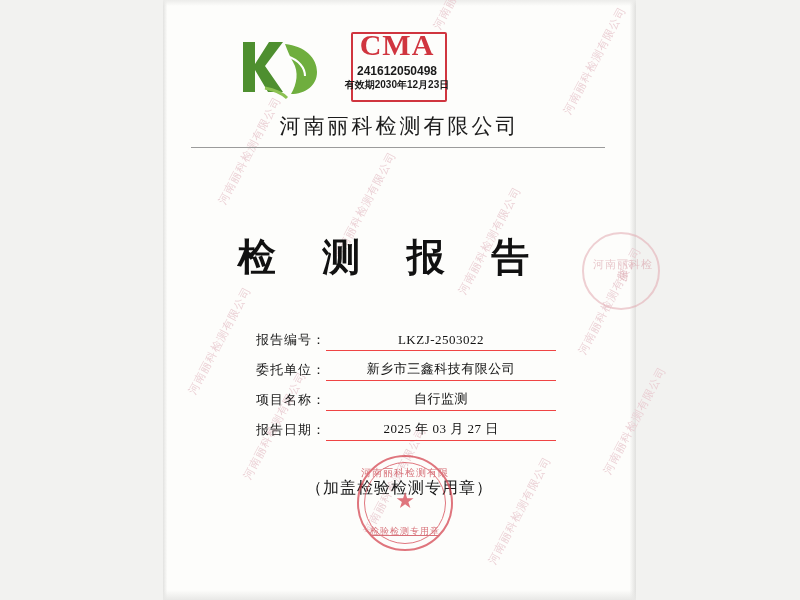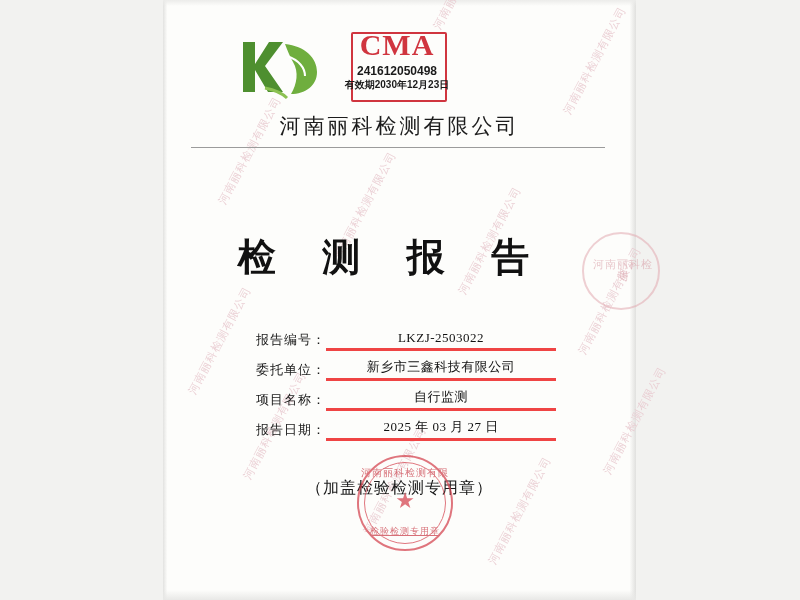--- a/index.html
+++ b/index.html
@@ -174,21 +174,21 @@
   .field-label {
     font-size: 13px;
     color: #1a1a1a;
     letter-spacing: 1px;
     white-space: nowrap;
     padding-bottom: 2px;
     font-family: "Liberation Serif", serif;
   }
   .field-value {
     flex: 1;
-    border-bottom: 3px solid #ef4444;
+    border-bottom: 1px solid #ef4444;
     text-align: center;
     font-size: 13px;
     color: #111;
     padding-bottom: 2px;
     letter-spacing: 0.5px;
     font-family: "Liberation Serif", serif;
   }
 
   .seal-note {
     position: absolute;

